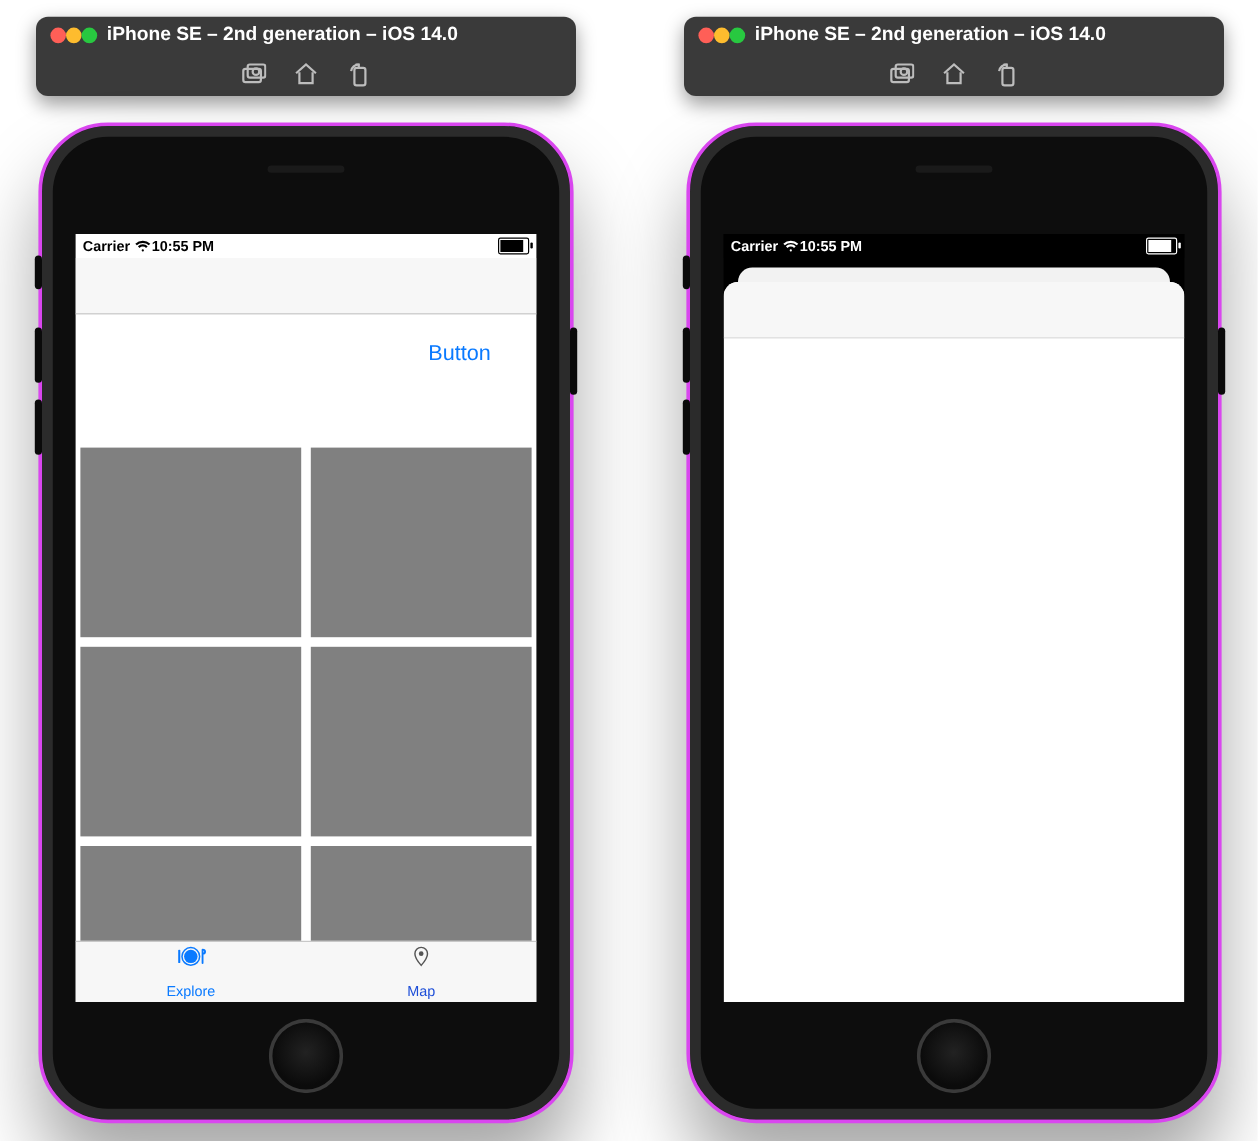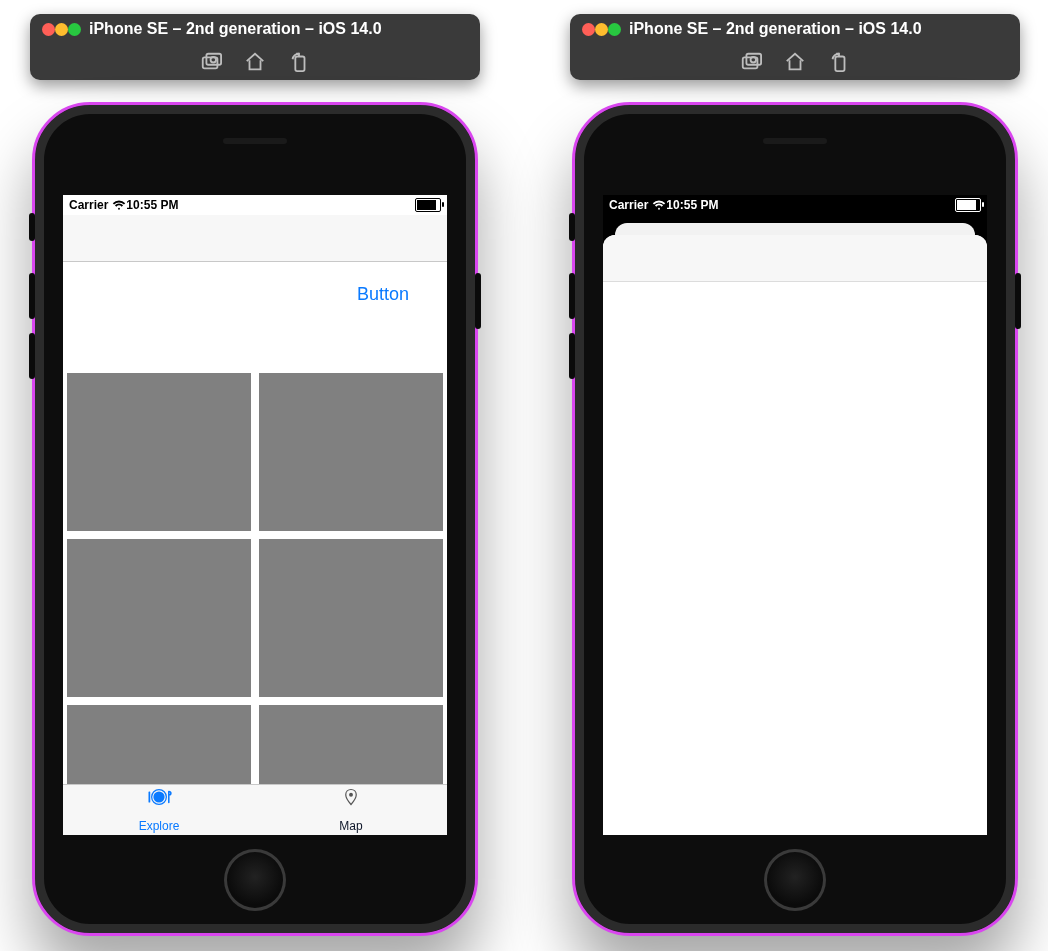--- a/index.html
+++ b/index.html
@@ -177,21 +177,21 @@
   .tab {
     flex: 1;
     display: flex;
     flex-direction: column;
     align-items: center;
     justify-content: center;
     font-size: 12px;
     gap: 13px;
   }
   .tab.active { color: #0a7aff; }
-  .tab.inactive { color: #0f172a; }
+  .tab.inactive { color: #1d4ed8; }
   .tab svg { width: 28px; height: 18px; }
 
   
   .screen.dark-bg { background: #000; }
   .sheet-back {
     position: absolute;
     top: 28px; left: 12px; right: 12px;
     height: 30px;
     background: #f2f2f2;
     border-radius: 12px 12px 0 0;

